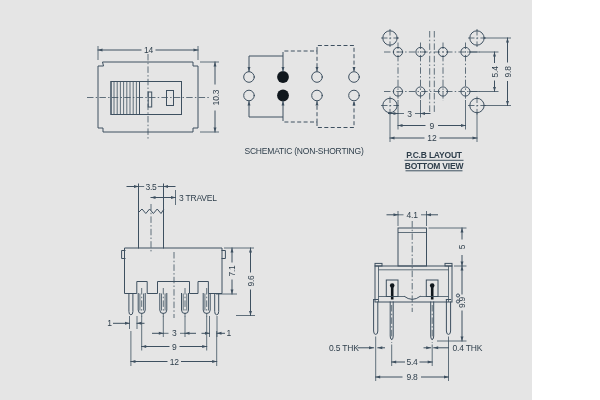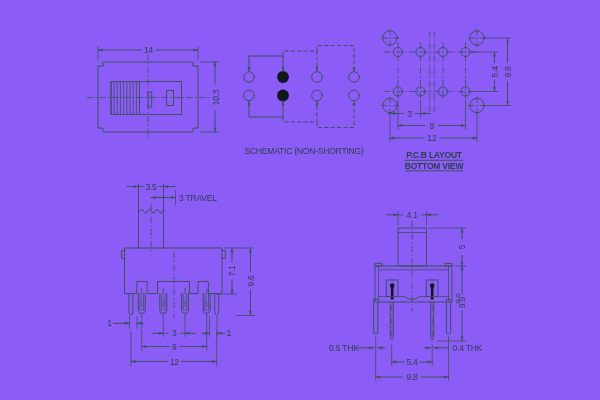--- a/index.html
+++ b/index.html
@@ -1,16 +1,16 @@
 <!DOCTYPE html>
 <html><head>
 <meta charset="utf-8">
 <style>
   html,body { margin:0; padding:0; background:#ffffff; }
-  .stage { width:600px; height:400px; background:#8b5cf6; position:relative; }
+  .stage { width:532px; height:400px; background:#e5e5e5; position:relative; }
   svg text { font-family:"Liberation Sans", sans-serif; font-size:8.5px; fill:#2e3e4b; letter-spacing:-0.2px; }
   svg text.b { font-weight:bold; }
   .mid { text-anchor:middle; }
   .ln  { stroke:#3e5060; stroke-width:1; fill:none; stroke-linecap:square; }
   .thin{ stroke:#3e5060; stroke-width:0.8; fill:none; }
   .cl  { stroke:#3e5060; stroke-width:0.8; fill:none; stroke-dasharray:6.5 2.2 1.5 2.2; }
   .dsh { stroke:#3e5060; stroke-width:1; fill:none; stroke-dasharray:4 2.4; }
   .dot { fill:#10171d; stroke:none; }
 </style>
 </head>

